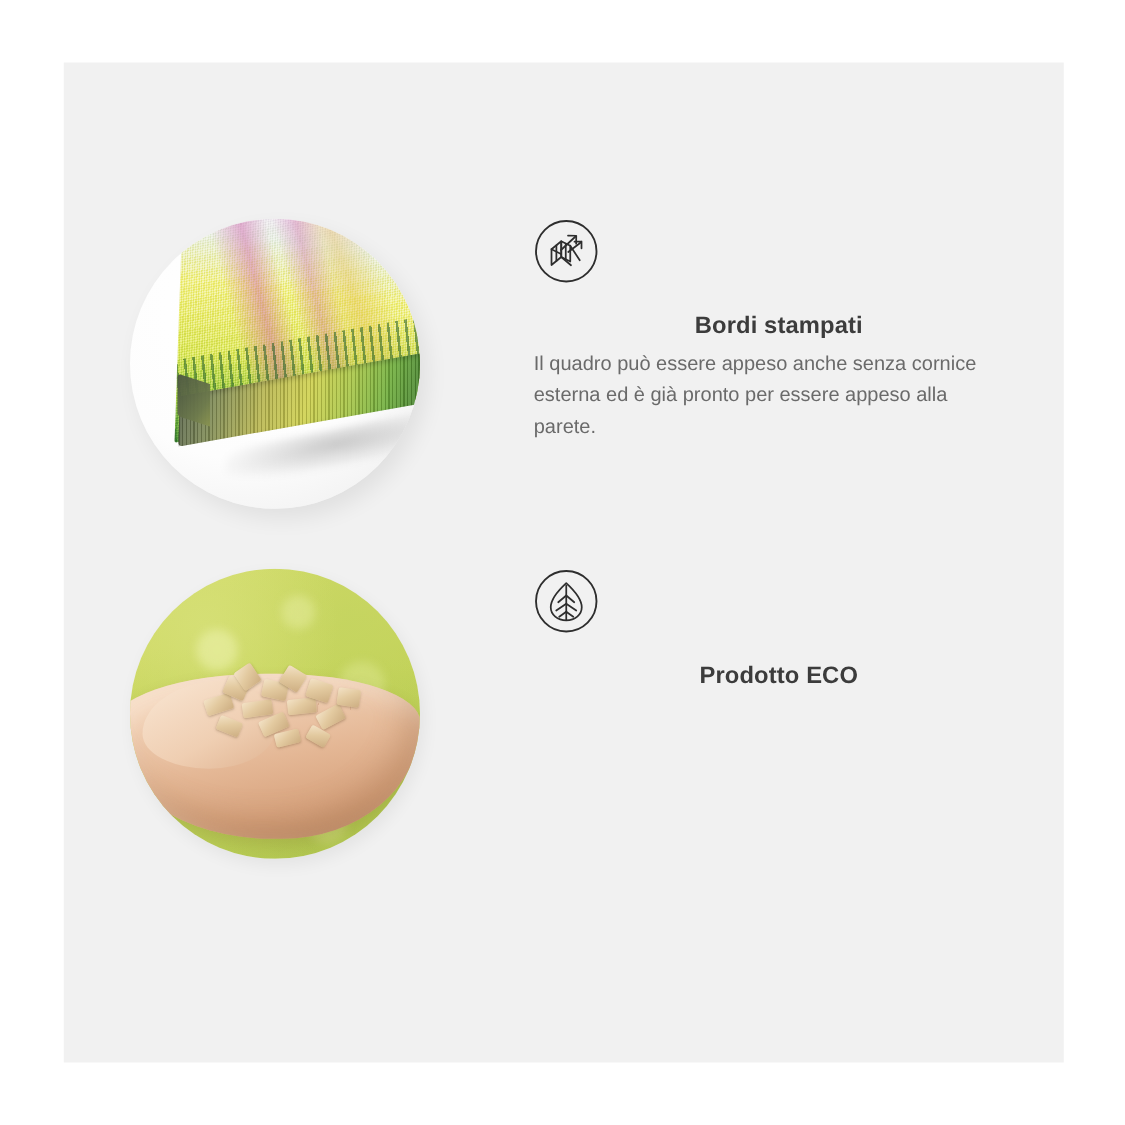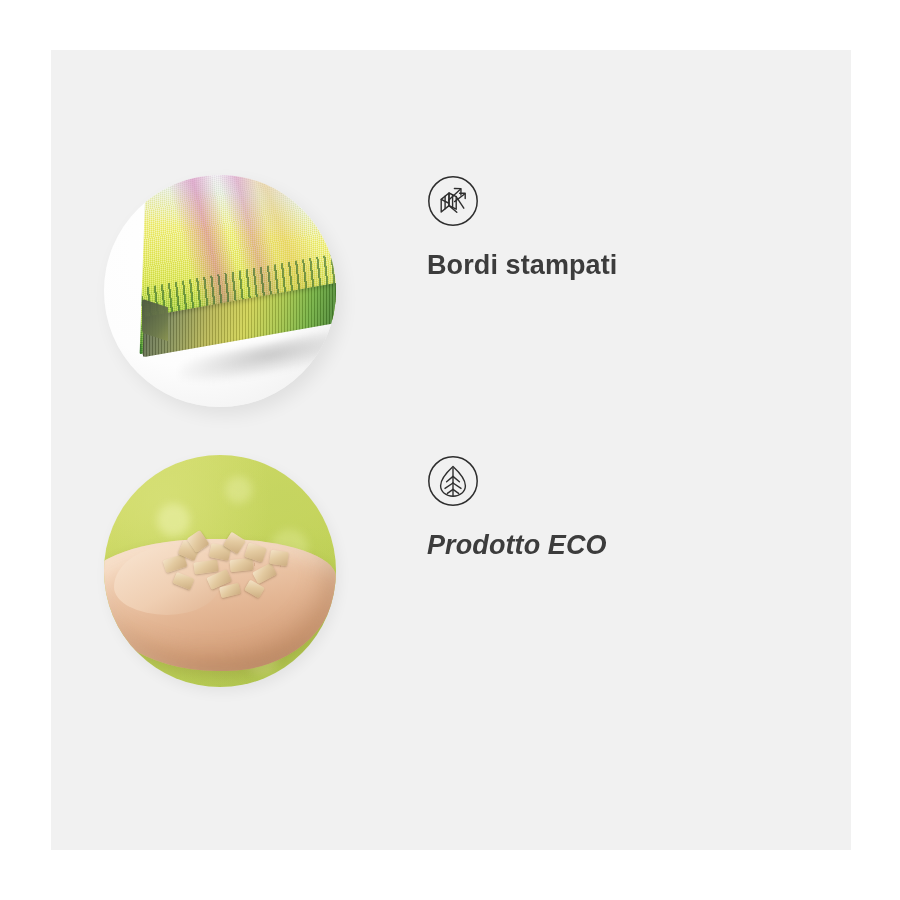--- a/index.html
+++ b/index.html
@@ -29,21 +29,21 @@
     background: #f1f1f1;
   }
 
   
   .feature-row {
     position: absolute;
     left: 0;
     width: 800px;
   }
   #row-edges { top: 125px; height: 285px; }
-  #row-eco   { top: 405px; height: 290px; font-style: italic; }
+  #row-eco   { top: 405px; height: 290px; }
 
   
   .feature-media {
     position: absolute;
     left: 53px;
     top: 0;
     width: 232px;
     height: 232px;
   }
 
@@ -260,25 +260,26 @@
     display: block;
   }
   .feature-icon circle,
   .feature-icon path,
   .feature-icon line,
   .feature-icon polyline {
     vector-effect: non-scaling-stroke;
   }
   .feature-title {
     margin: 22px 0 6px 0;
-    font-size: 27px;
+    font-size: 19px;
     font-weight: 600;
     line-height: 1.25;
     color: #3c3c3c;
     letter-spacing: 0.1px;
+    text-align: center;
   }
   .feature-body {
     margin: 0;
     font-size: 16px;
     line-height: 25px;
     color: #6a6a6a;
     max-width: 362px;
   }
 </style>
 </head>
@@ -311,20 +312,21 @@
             <path d="M25.6 19.8 L25.6 32.4"></path>
             <path d="M29.2 21.6 L36.8 33.2"></path>
             <path d="M22.0 30.6 L29.8 37.2"></path>
             <path d="M21.8 25.0 L33.4 14.2"></path>
             <polyline points="27.4,13.5 34.0,13.6 33.9,20.0"></polyline>
             <path d="M27.6 26.6 L37.6 19.0"></path>
             <polyline points="32.6,18.3 38.2,18.2 38.2,23.6"></polyline>
           </g>
         </svg>
         <h3 class="feature-title">Bordi stampati</h3>
+        <p class="feature-body">Il quadro può essere appeso anche senza cornice esterna ed è già pronto per essere appeso alla parete.</p>
       </div>
     </div>
 
     <div class="feature-row" id="row-eco">
 
       <div class="feature-media">
         <div class="eco-shot">
           <div class="eco-hands"></div>
           <div class="eco-chips">
             <span class="chip" style="left:4px;  top:26px; width:22px; height:13px; transform:rotate(-18deg);"></span>

